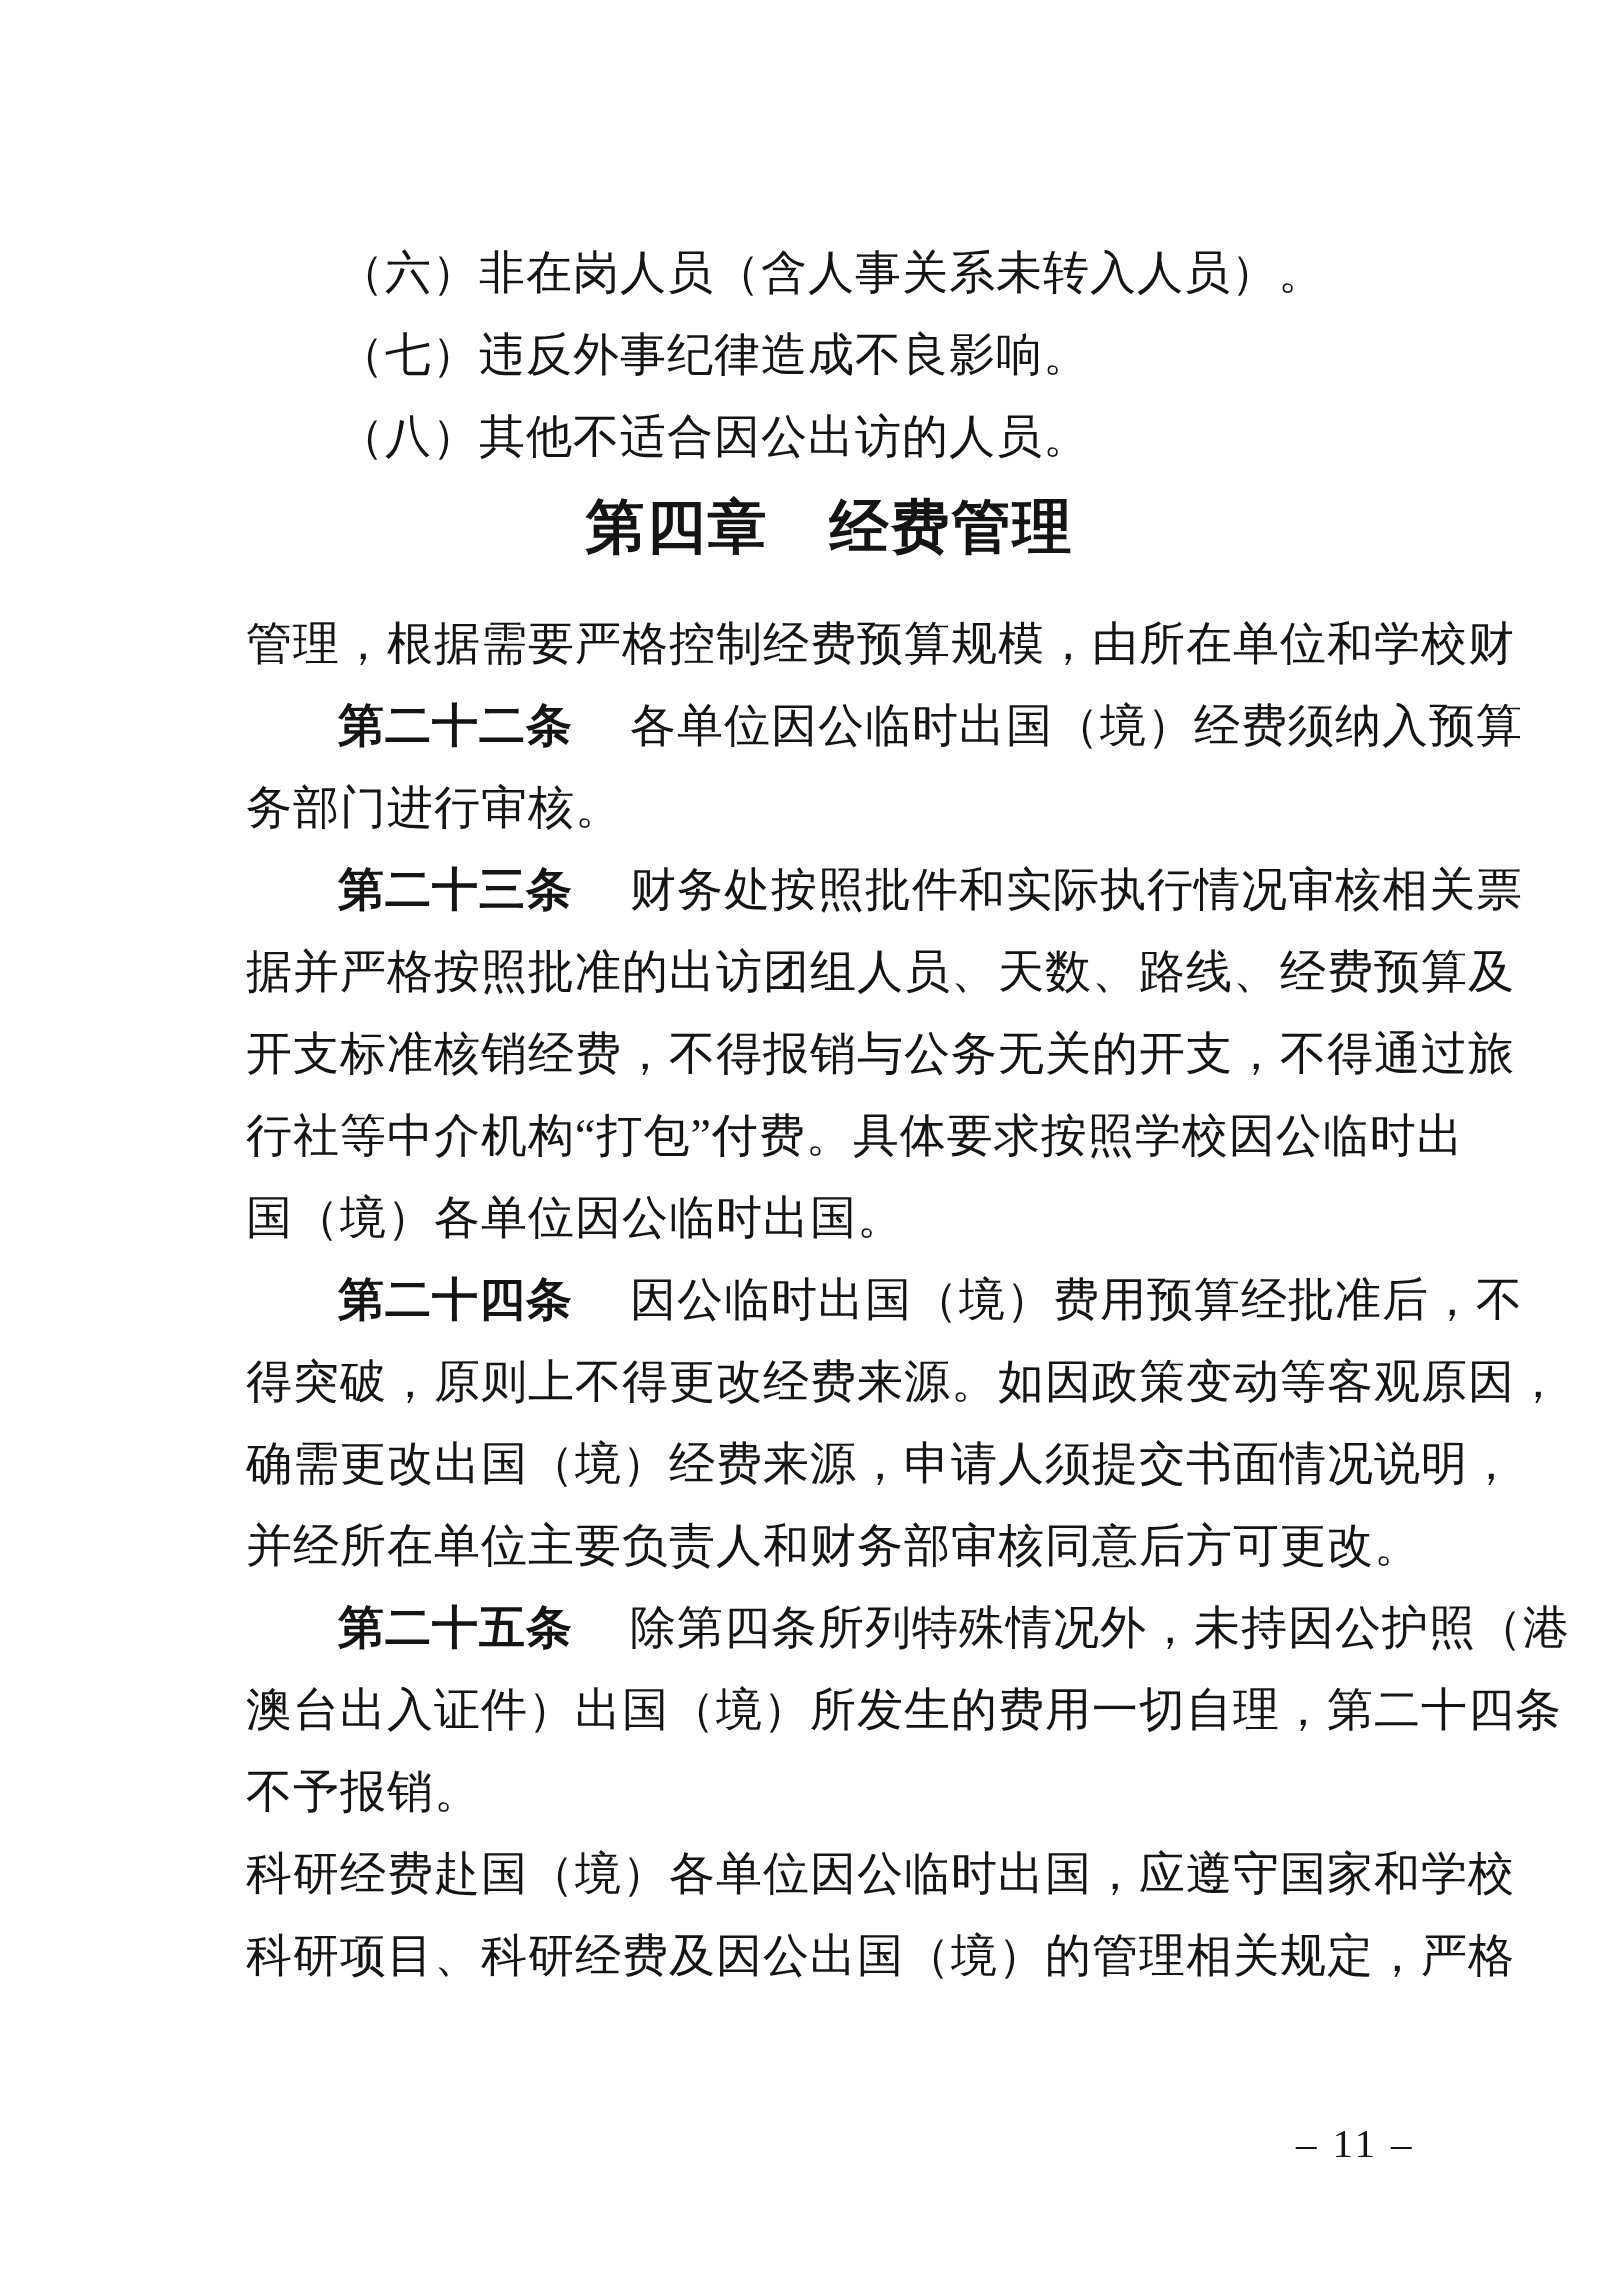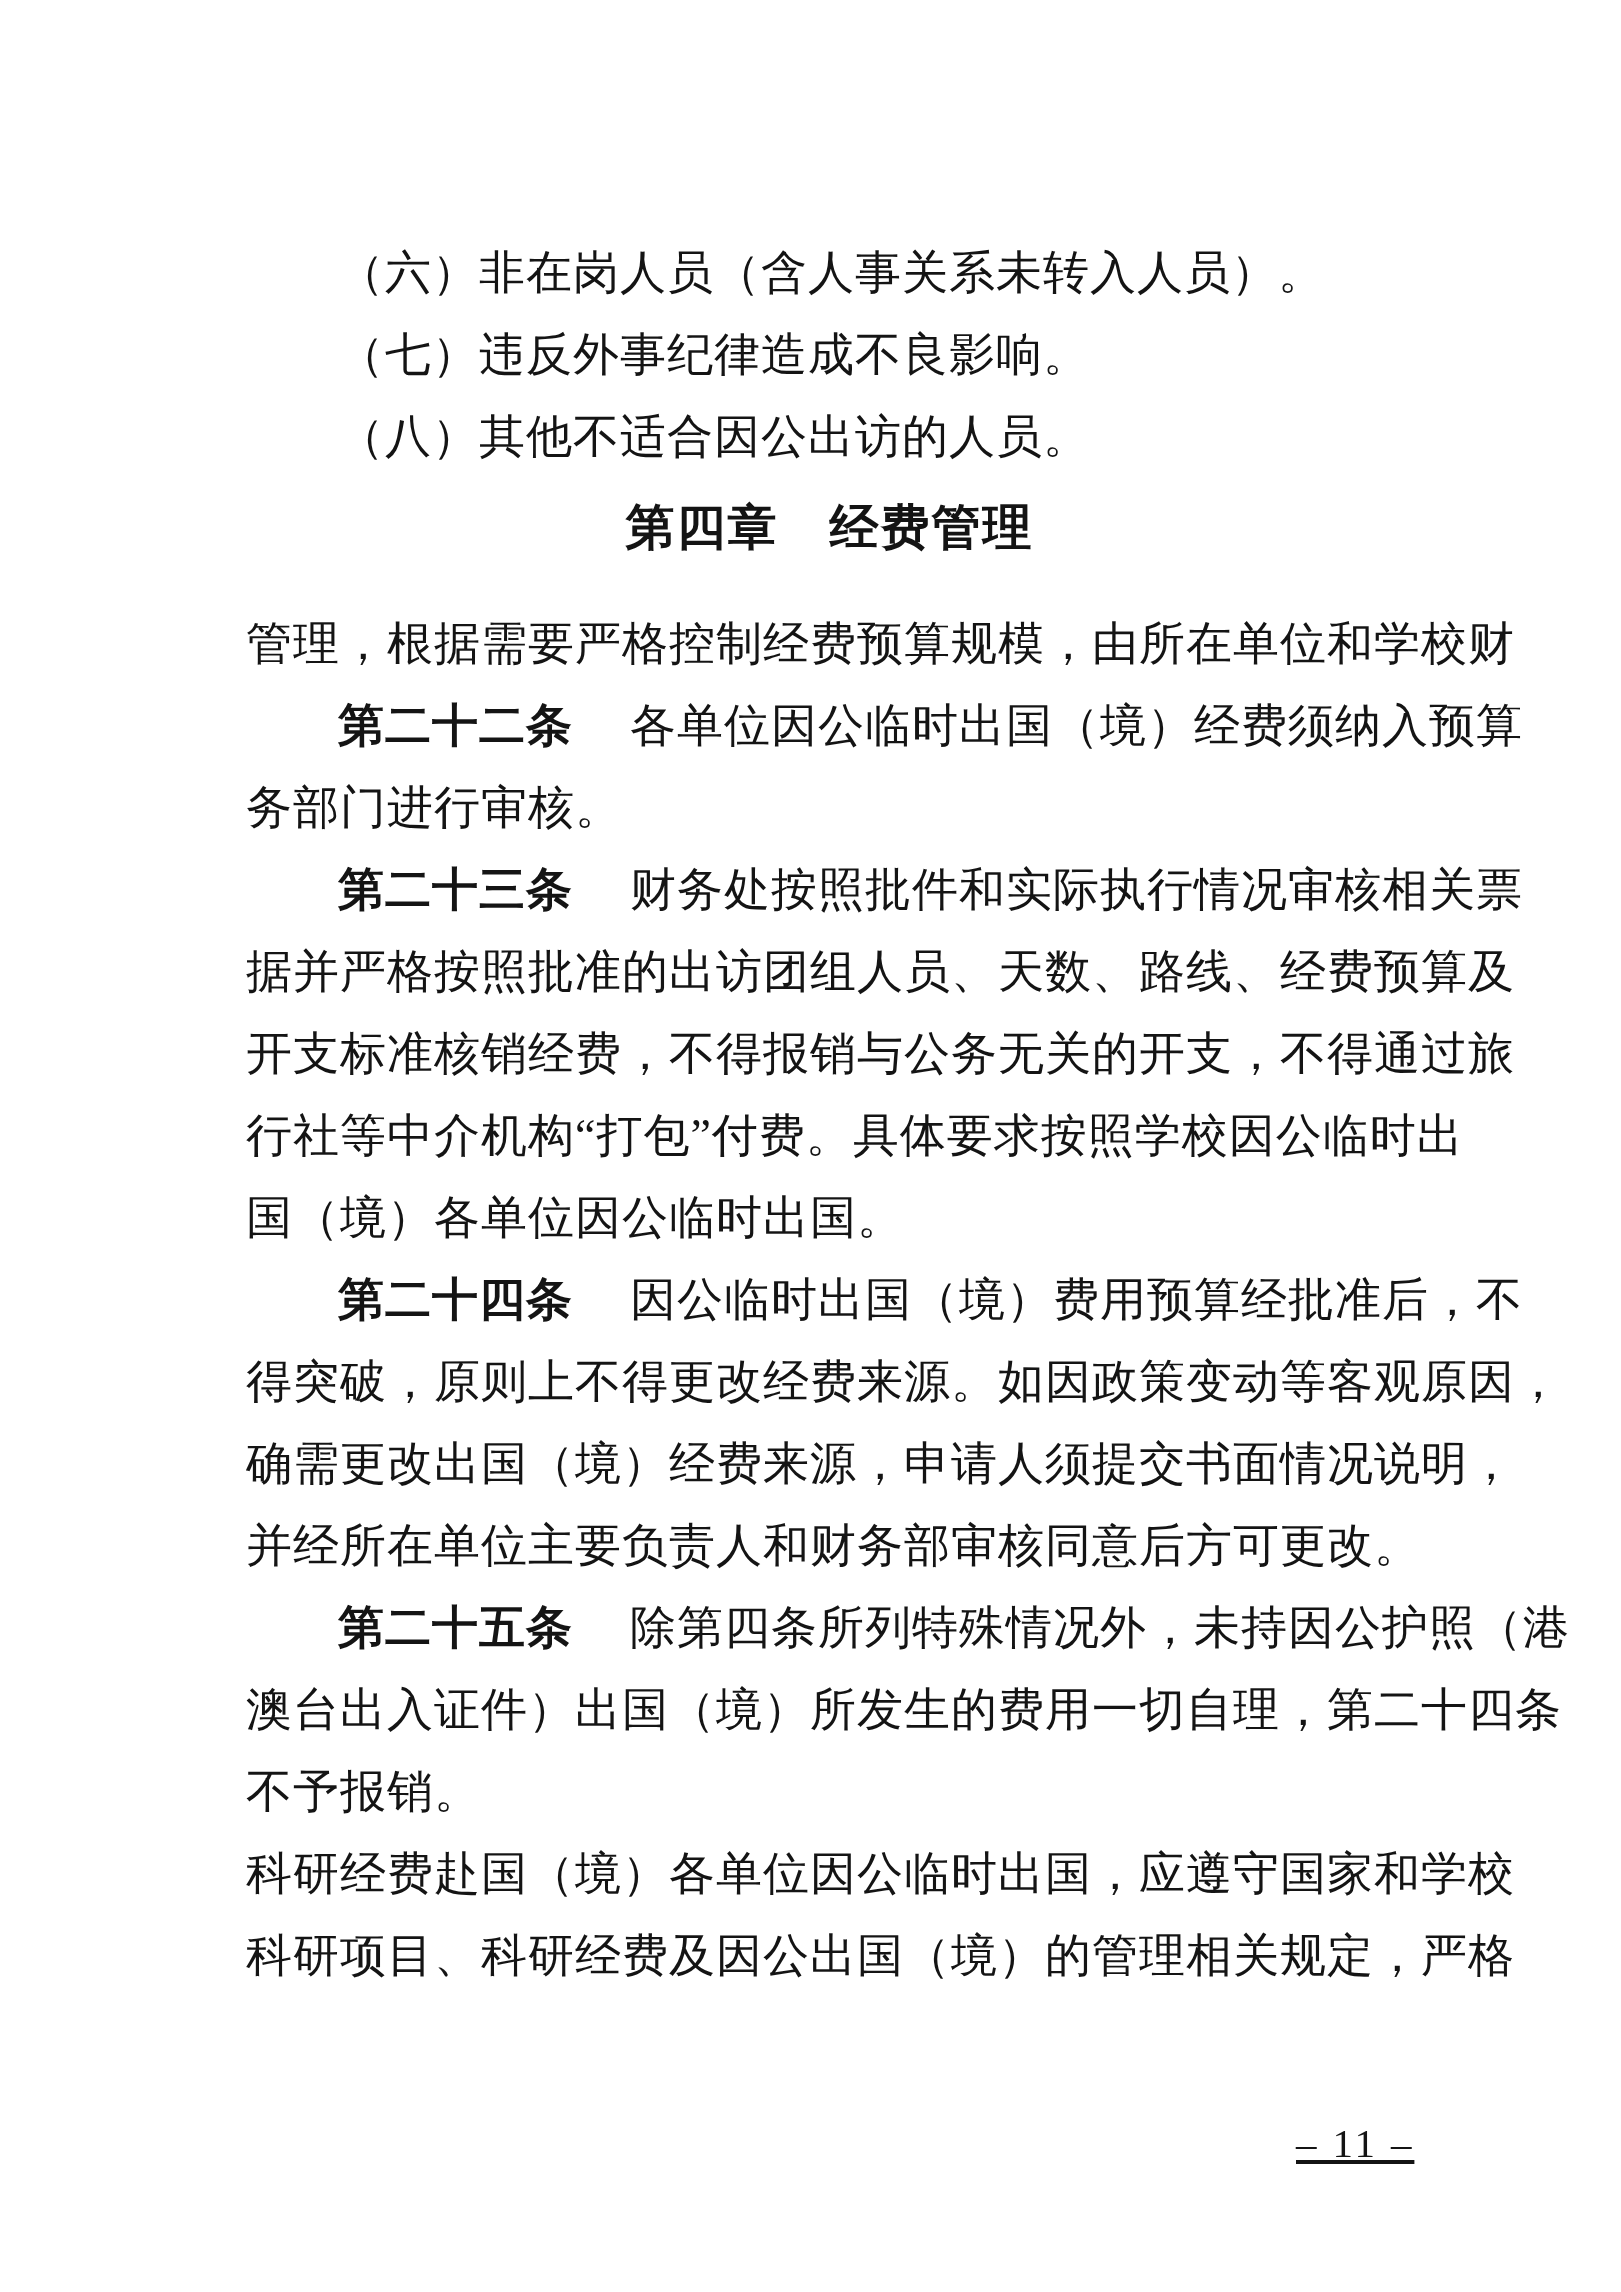--- a/index.html
+++ b/index.html
@@ -33,34 +33,33 @@
   .label {
     font-weight: bold;
     margin-right: 41px;
   }
   .heading {
     height: 82px;
     line-height: 82px;
     margin-top: 7.8px;
     margin-bottom: 35px;
     text-align: center;
-    font-size: 49px;
+    font-size: 59px;
     font-weight: bold;
     letter-spacing: 2px;
     font-family: "Liberation Sans", "DejaVu Sans", sans-serif;
   }
   .page-number {
     position: absolute;
     left: 1280px; top: 2103px;
     font-size: 41px;
     letter-spacing: 2.9px;
     font-family: "Liberation Serif", "DejaVu Serif", serif;
     color: #141414;
     white-space: nowrap;
-    text-decoration: underline;
   }
 </style>
 </head>
 <body>
 
 <div class="page">
   <div class="content" id="content">
       <div class="line indent"><span class="text">（六）非在岗人员（含人事关系未转入人员）。</span></div>
       <div class="line indent"><span class="text">（七）违反外事纪律造成不良影响。</span></div>
       <div class="line indent"><span class="text">（八）其他不适合因公出访的人员。</span></div>

